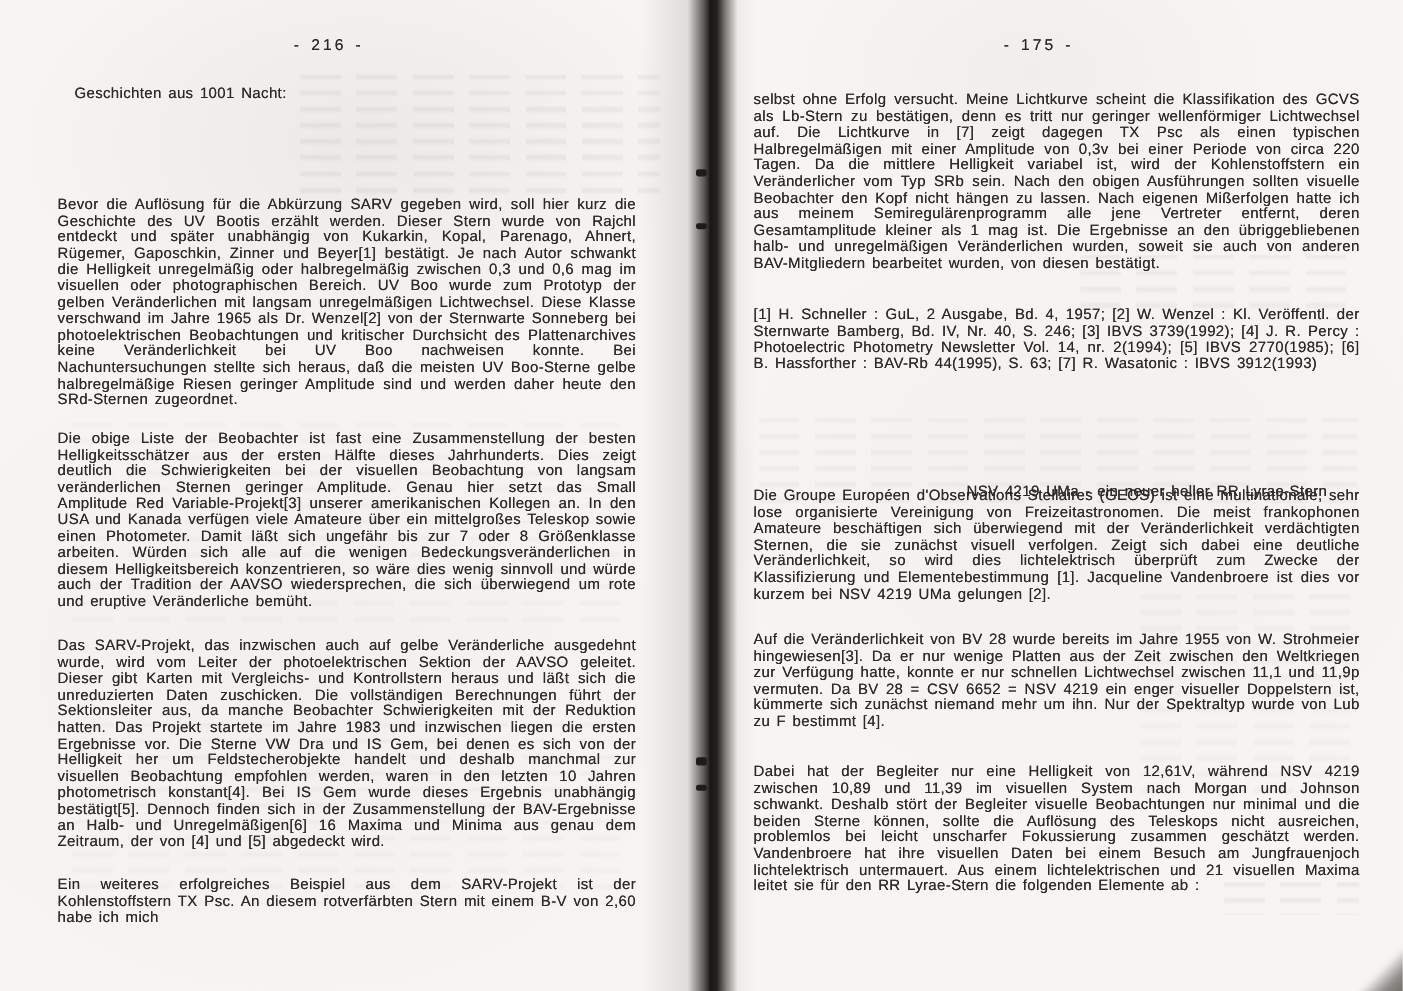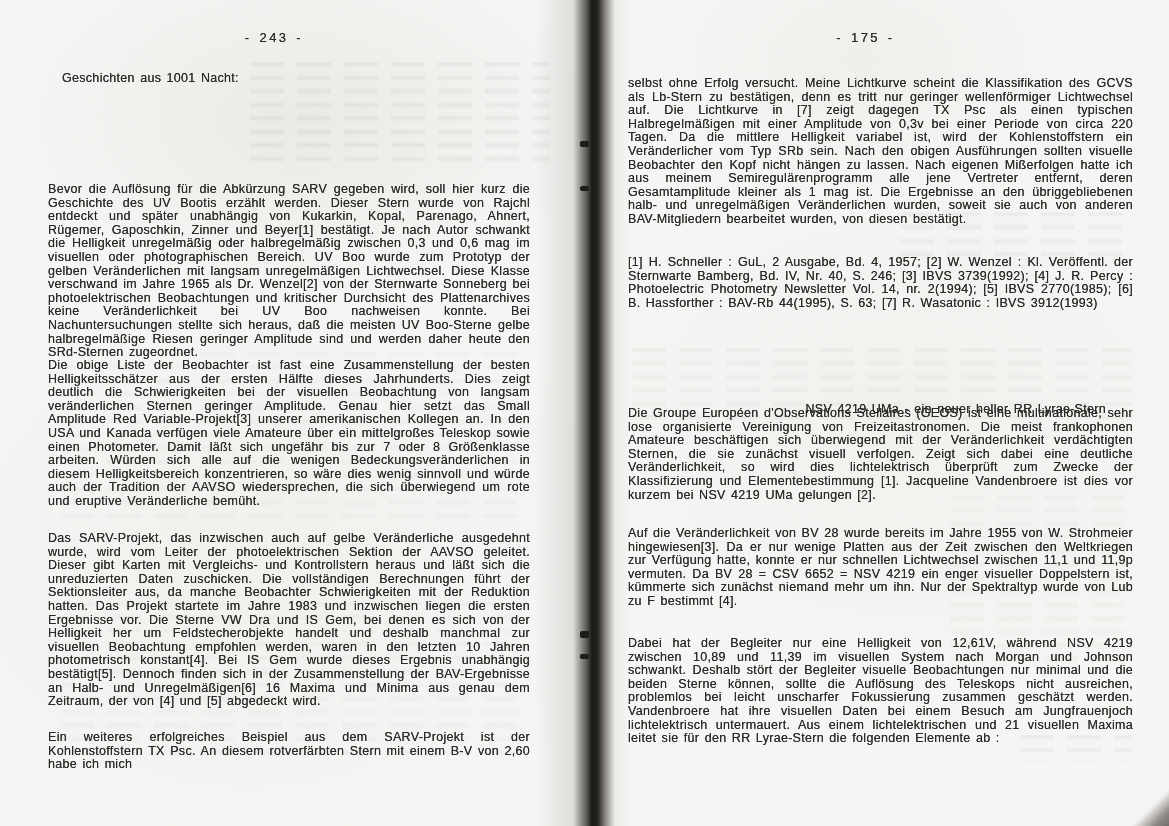--- a/index.html
+++ b/index.html
@@ -48,21 +48,21 @@
   }
   .section-title {
     position: absolute; top: 359px; left: -27px; width: 100%;
     text-align: right;
     margin-top: 44px;
   }
   .para {
     position: absolute; left: 0; width: 100%;
     margin: 0; text-align: justify;
   }
-  .lp0 { top: 164px; margin-top: 19px; }
+  .lp0 { top: 164px; }
   .lp1 { top: 359px; }
   .lp2 { top: 532px; }
   .lp3 { top: 731px; }
   .rp0 { top: 67px; margin-top: 10px;  }
   .refs { top: 256px; }
   .rp1 { top: 407px; }
   .rp2 { top: 527px; }
   .rp3 { top: 637px; }
 
   
@@ -121,21 +121,21 @@
 
   <div class="bleed bl1"></div>
   <div class="bleed bl2"></div>
   <div class="bleed bl3"></div>
   <div class="bleed bl4"></div>
   <div class="bleed bl5"></div>
   <div class="bleed bl6"></div>
   <div class="bleed bl7"></div>
 
   <div class="page page-left">
-    <div class="pagenum">- 243 -</div>
+    <div class="pagenum">- 216 -</div>
     <div class="kicker">Geschichten aus 1001 Nacht:</div>
     <p class="para lp0">Bevor die Auflösung für die Abkürzung SARV gegeben wird, soll hier kurz die Geschichte des UV Bootis erzählt werden. Dieser Stern wurde von Rajchl entdeckt und später unabhängig von Kukarkin, Kopal, Parenago, Ahnert, Rügemer, Gaposchkin, Zinner und Beyer[1] bestätigt. Je nach Autor schwankt die Helligkeit unregelmäßig oder halbregelmäßig zwischen 0,3 und 0,6 mag im visuellen oder photographischen Bereich. UV Boo wurde zum Prototyp der gelben Veränderlichen mit langsam unregelmäßigen Lichtwechsel. Diese Klasse verschwand im Jahre 1965 als Dr. Wenzel[2] von der Sternwarte Sonneberg bei photoelektrischen Beobachtungen und kritischer Durchsicht des Plattenarchives keine Veränderlichkeit bei UV Boo nachweisen konnte. Bei Nachuntersuchungen stellte sich heraus, daß die meisten UV Boo-Sterne gelbe halbregelmäßige Riesen geringer Amplitude sind und werden daher heute den SRd-Sternen zugeordnet.</p>
     <p class="para lp1">Die obige Liste der Beobachter ist fast eine Zusammenstellung der besten Helligkeitsschätzer aus der ersten Hälfte dieses Jahrhunderts. Dies zeigt deutlich die Schwierigkeiten bei der visuellen Beobachtung von langsam veränderlichen Sternen geringer Amplitude. Genau hier setzt das Small Amplitude Red Variable-Projekt[3] unserer amerikanischen Kollegen an. In den USA und Kanada verfügen viele Amateure über ein mittelgroßes Teleskop sowie einen Photometer. Damit läßt sich ungefähr bis zur 7 oder 8 Größenklasse arbeiten. Würden sich alle auf die wenigen Bedeckungsveränderlichen in diesem Helligkeitsbereich konzentrieren, so wäre dies wenig sinnvoll und würde auch der Tradition der AAVSO wiedersprechen, die sich überwiegend um rote und eruptive Veränderliche bemüht.</p>
     <p class="para lp2">Das SARV-Projekt, das inzwischen auch auf gelbe Veränderliche ausgedehnt wurde, wird vom Leiter der photoelektrischen Sektion der AAVSO geleitet. Dieser gibt Karten mit Vergleichs- und Kontrollstern heraus und läßt sich die unreduzierten Daten zuschicken. Die vollständigen Berechnungen führt der Sektionsleiter aus, da manche Beobachter Schwierigkeiten mit der Reduktion hatten. Das Projekt startete im Jahre 1983 und inzwischen liegen die ersten Ergebnisse vor. Die Sterne VW Dra und IS Gem, bei denen es sich von der Helligkeit her um Feldstecherobjekte handelt und deshalb manchmal zur visuellen Beobachtung empfohlen werden, waren in den letzten 10 Jahren photometrisch konstant[4]. Bei IS Gem wurde dieses Ergebnis unabhängig bestätigt[5]. Dennoch finden sich in der Zusammenstellung der BAV-Ergebnisse an Halb- und Unregelmäßigen[6] 16 Maxima und Minima aus genau dem Zeitraum, der von [4] und [5] abgedeckt wird.</p>
     <p class="para lp3">Ein weiteres erfolgreiches Beispiel aus dem SARV-Projekt ist der Kohlenstoffstern TX Psc. An diesem rotverfärbten Stern mit einem B-V von 2,60 habe ich mich</p>
   </div>
 
   <div class="page page-right">
     <div class="pagenum">- 175 -</div>
     <p class="para rp0">selbst ohne Erfolg versucht. Meine Lichtkurve scheint die Klassifikation des GCVS als Lb-Stern zu bestätigen, denn es tritt nur geringer wellenförmiger Lichtwechsel auf. Die Lichtkurve in [7] zeigt dagegen TX Psc als einen typischen Halbregelmäßigen mit einer Amplitude von 0,3v bei einer Periode von circa 220 Tagen. Da die mittlere Helligkeit variabel ist, wird der Kohlenstoffstern ein Veränderlicher vom Typ SRb sein. Nach den obigen Ausführungen sollten visuelle Beobachter den Kopf nicht hängen zu lassen. Nach eigenen Mißerfolgen hatte ich aus meinem Semiregulärenprogramm alle jene Vertreter entfernt, deren Gesamtamplitude kleiner als 1 mag ist. Die Ergebnisse an den übriggebliebenen halb- und unregelmäßigen Veränderlichen wurden, soweit sie auch von anderen BAV-Mitgliedern bearbeitet wurden, von diesen bestätigt.</p>

